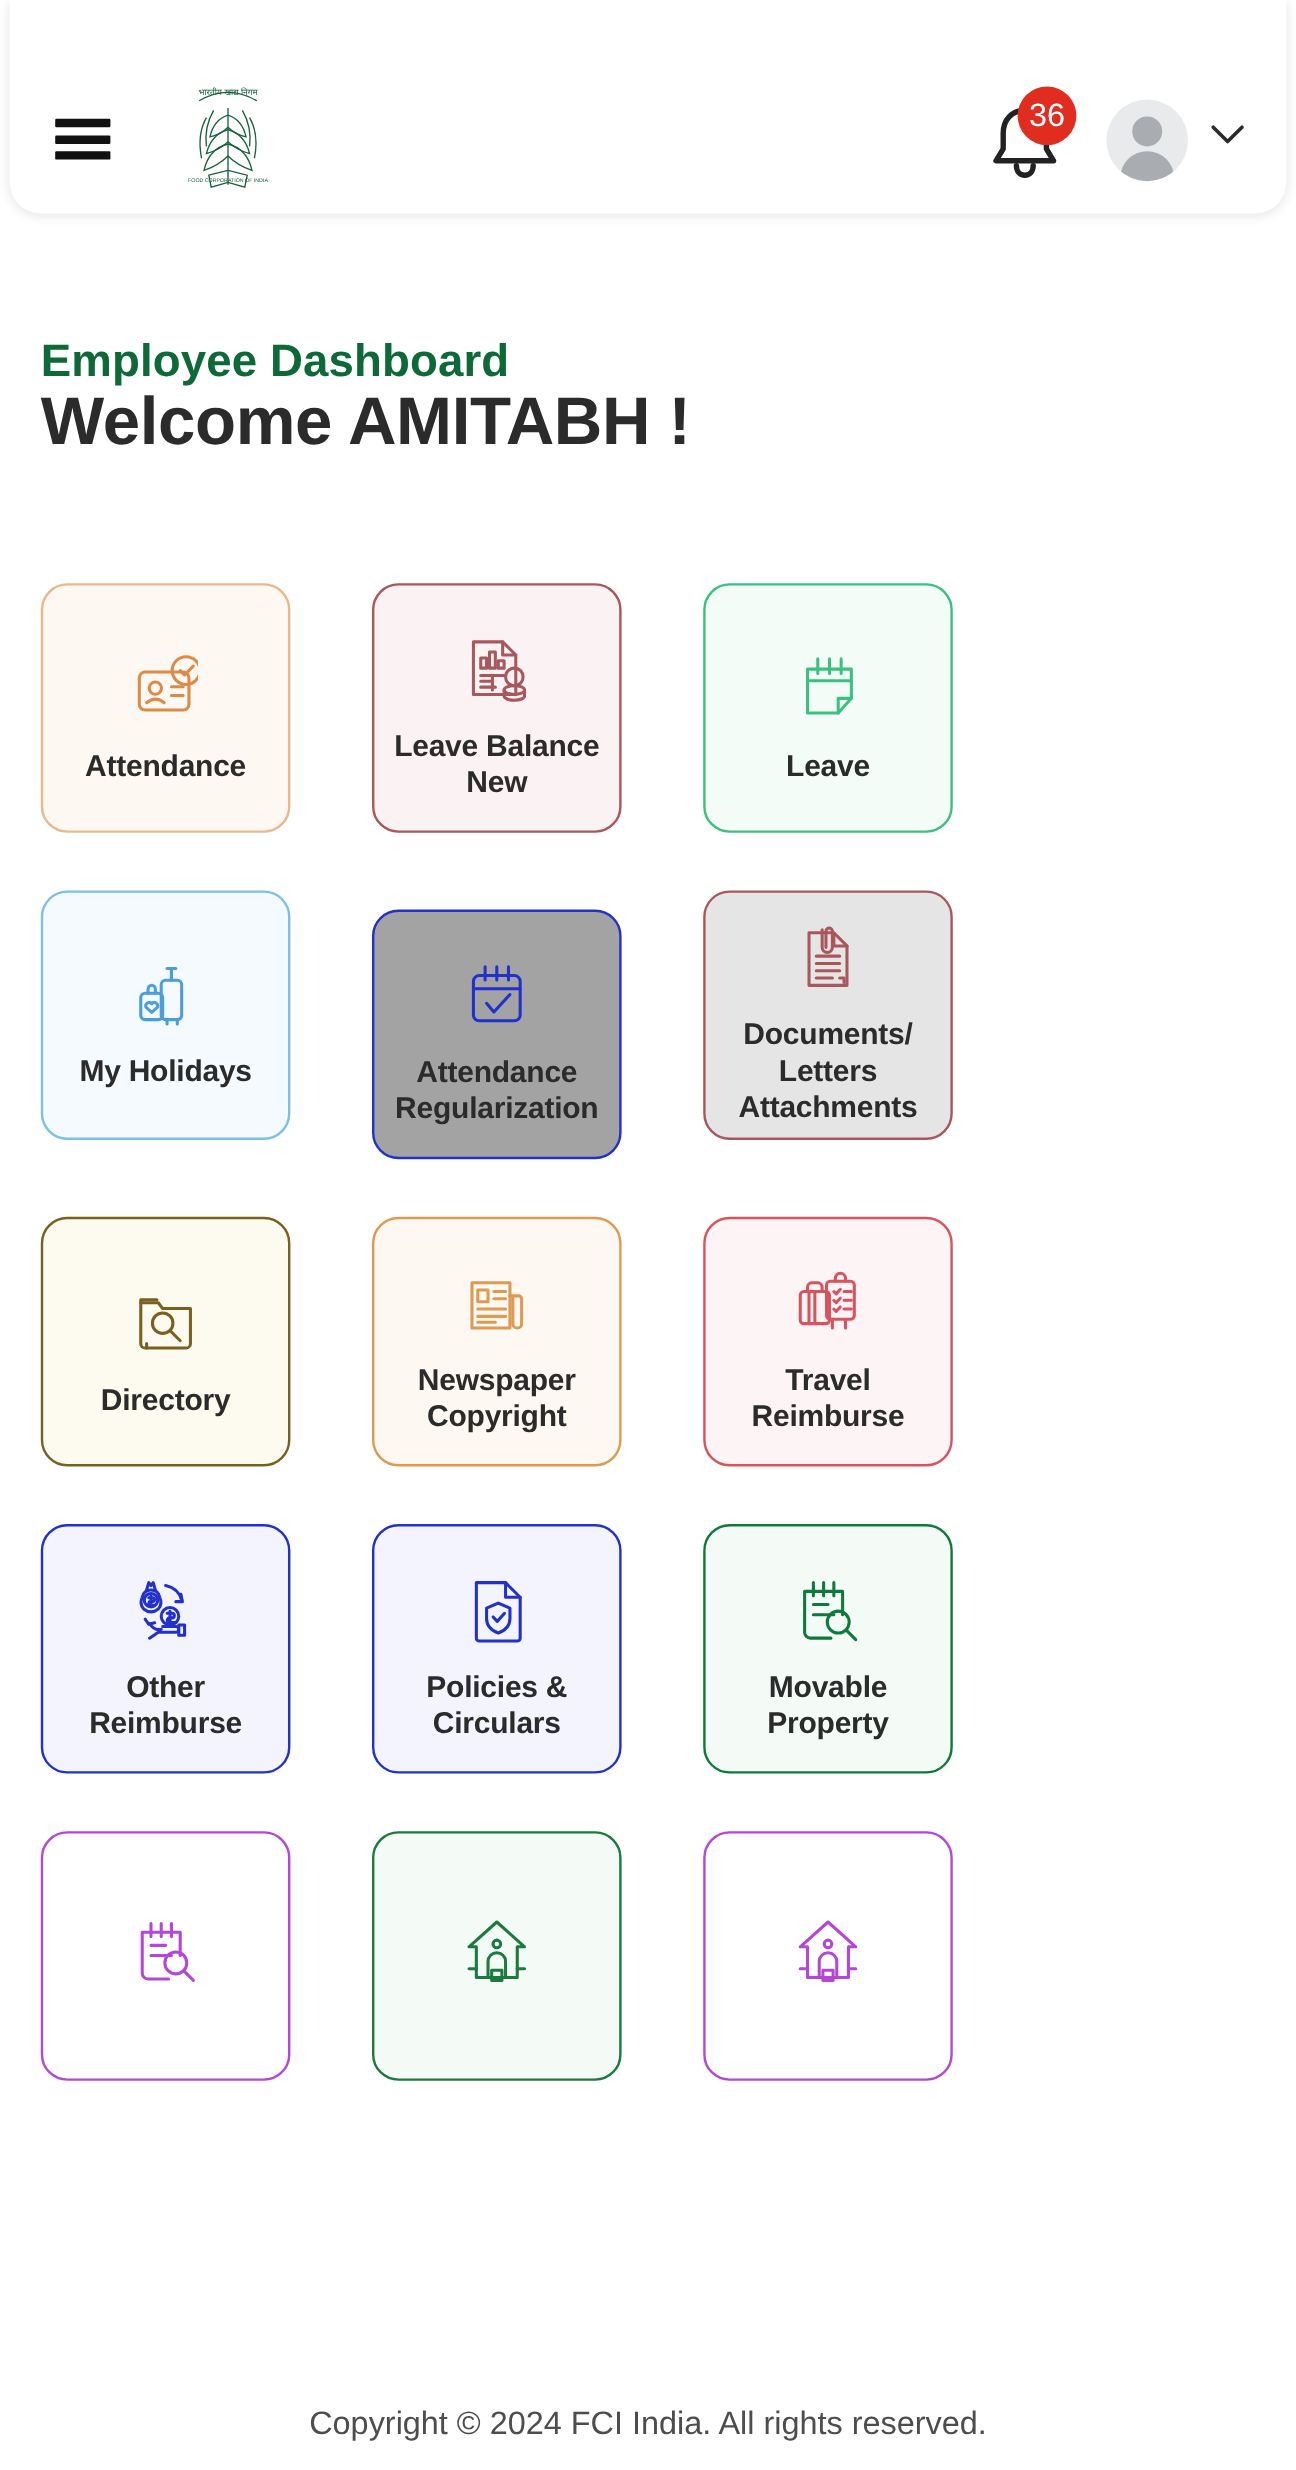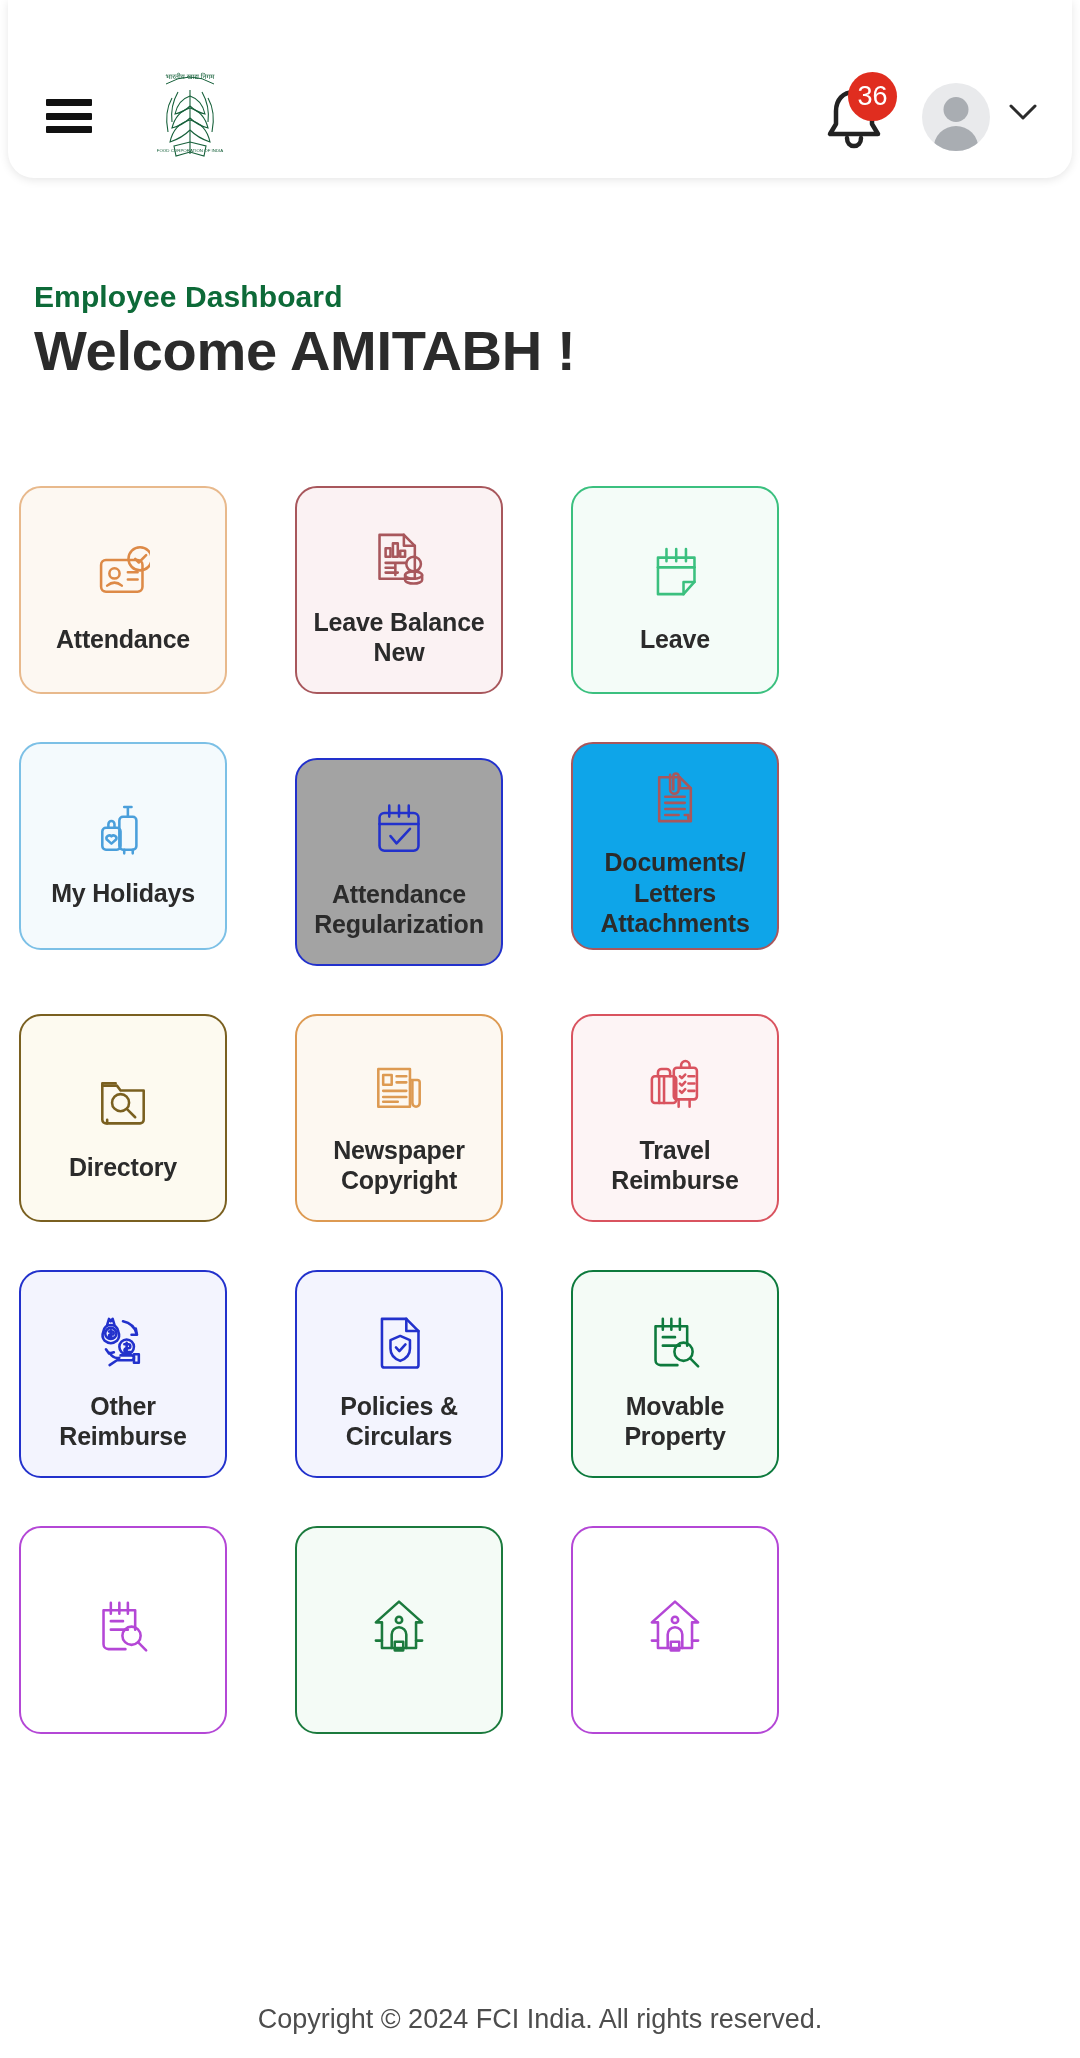--- a/index.html
+++ b/index.html
@@ -112,39 +112,39 @@
     width: 30px;
     height: 18px;
     cursor: pointer;
   }
 
   
   .eyebrow {
     position: absolute;
     left: 34px;
     top: 280px;
-    font-size: 30px;
+    font-size: 38px;
     font-weight: bold;
     color: #0d6a38;
     letter-spacing: 0.1px;
   }
   .welcome {
     position: absolute;
     left: 34px;
     top: 318px;
     font-size: 56px;
     font-weight: bold;
     color: #2b2b2b;
     letter-spacing: -0.3px;
   }
 
   
   .grid {
     position: absolute;
-    left: 19px;
+    left: 34px;
     top: 486px;
     width: 1010px;
     display: grid;
     grid-template-columns: repeat(3, 208px);
     column-gap: 68px;
     row-gap: 48px;
   }
   .card {
     width: 208px;
     height: 208px;
@@ -316,21 +316,21 @@
       <div class="icon-box">
         <svg viewBox="0 0 44 46" width="54" height="56" aria-hidden="true">
           <rect x="6" y="9" width="32" height="31" rx="4" fill="none" stroke="#2231cc" stroke-width="2.1" stroke-linecap="round" stroke-linejoin="round"></rect>
           <path d="M6 18 h32" fill="none" stroke="#2231cc" stroke-width="2.1" stroke-linecap="round" stroke-linejoin="round"></path>
           <path d="M14 3 v9 M22 3 v9 M30 3 v9" fill="none" stroke="#2231cc" stroke-width="2.1" stroke-linecap="round" stroke-linejoin="round"></path>
           <path d="M15 28 l5 6 l11 -12" fill="none" stroke="#2231cc" stroke-width="2.1" stroke-linecap="round" stroke-linejoin="round"></path>
         </svg>
       </div>
       <div class="label">Attendance Regularization</div>
     </div>
-    <div class="card two-line" style="background: #0ea5e9; border-color: rgb(168, 87, 92);">
+    <div class="card two-line" style="background: #e5e5e5; border-color: rgb(168, 87, 92);">
       <div class="icon-box">
         <svg viewBox="0 0 44 46" width="54" height="56" aria-hidden="true">
           <path d="M9 6 h17 l9 9 v27 h-26 z" fill="none" stroke="#a8575c" stroke-width="2.1" stroke-linecap="round" stroke-linejoin="round"></path>
           <path d="M26 6 v9 h9" fill="none" stroke="#a8575c" stroke-width="2.1" stroke-linecap="round" stroke-linejoin="round"></path>
           <path d="M14 22 h16 M14 27 h16 M14 32 h16 M14 37 h11" fill="none" stroke="#a8575c" stroke-width="2.1" stroke-linecap="round" stroke-linejoin="round"></path>
           <path d="M18 4 v12 a3.5 3.5 0 0 0 7 0 v-11 a2.2 2.2 0 0 0 -4.4 0 v11" fill="none" stroke="#a8575c" stroke-width="2.1" stroke-linecap="round" stroke-linejoin="round"></path>
           <path d="M30 37 l3 0 l0 3" fill="none" stroke="#a8575c" stroke-width="2.1" stroke-linecap="round" stroke-linejoin="round"></path>
         </svg>
       </div>
       <div class="label">Documents/ Letters Attachments</div>

